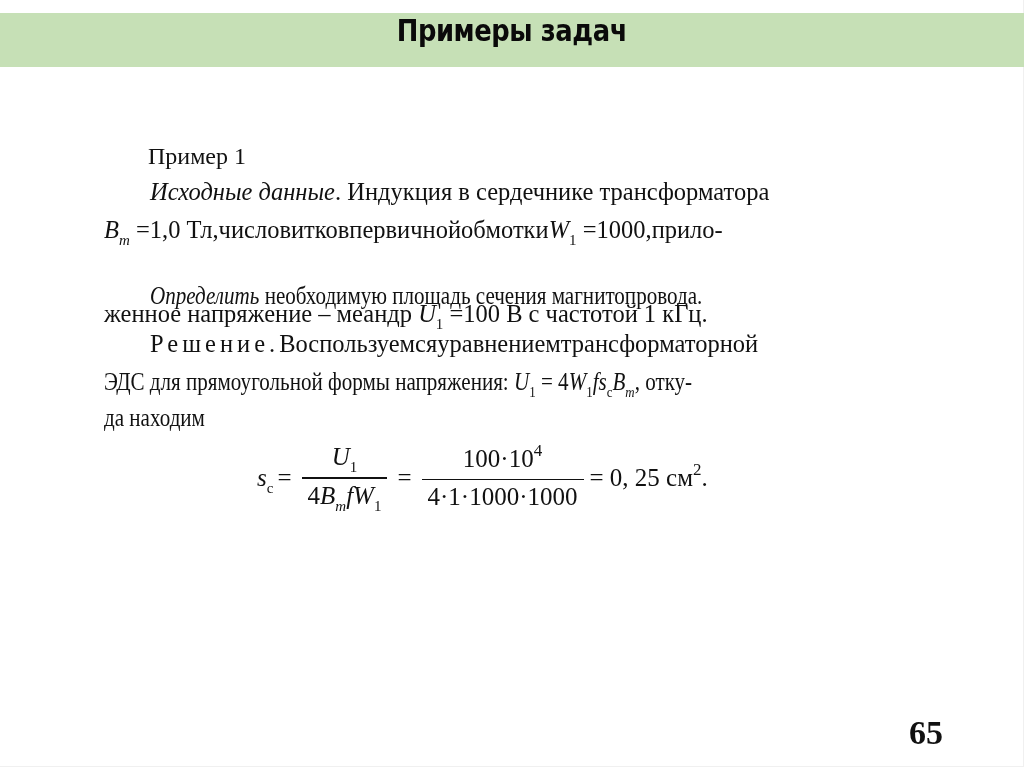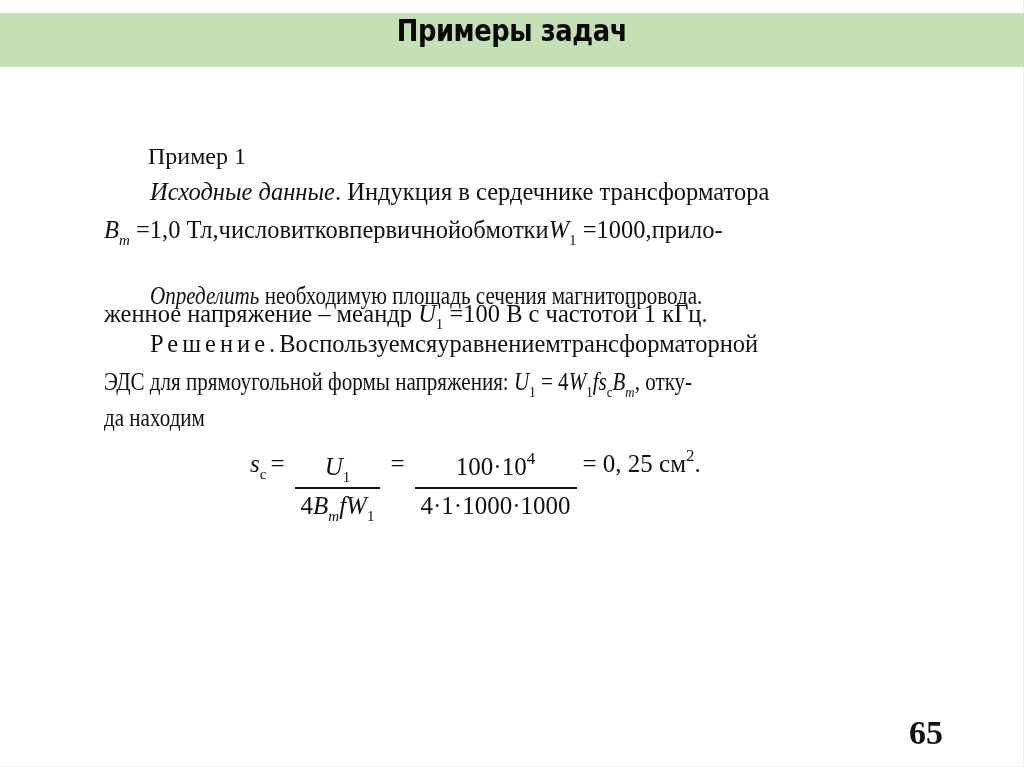--- a/index.html
+++ b/index.html
@@ -73,26 +73,26 @@
     .spaced { letter-spacing: 4px; font-family: Liberation Serif, serif; }
     .narrow {
       font-family: "Liberation Serif", serif;
       transform: scaleX(0.86);
       transform-origin: left center;
       display: inline-block;
     }
     
     .formula {
       position: absolute;
-      left: 250px;
+      left: 257px;
       top: 440px;
       display: flex;
+      align-items: center;
       font-size: 25px;
       white-space: nowrap;
-      margin-top: 10px;
     }
     .frac {
       display: inline-flex;
       flex-direction: column;
       align-items: center;
       margin: 0 6px;
     }
     .frac .num, .frac .den {
       padding: 0 6px;
       line-height: 34px;

